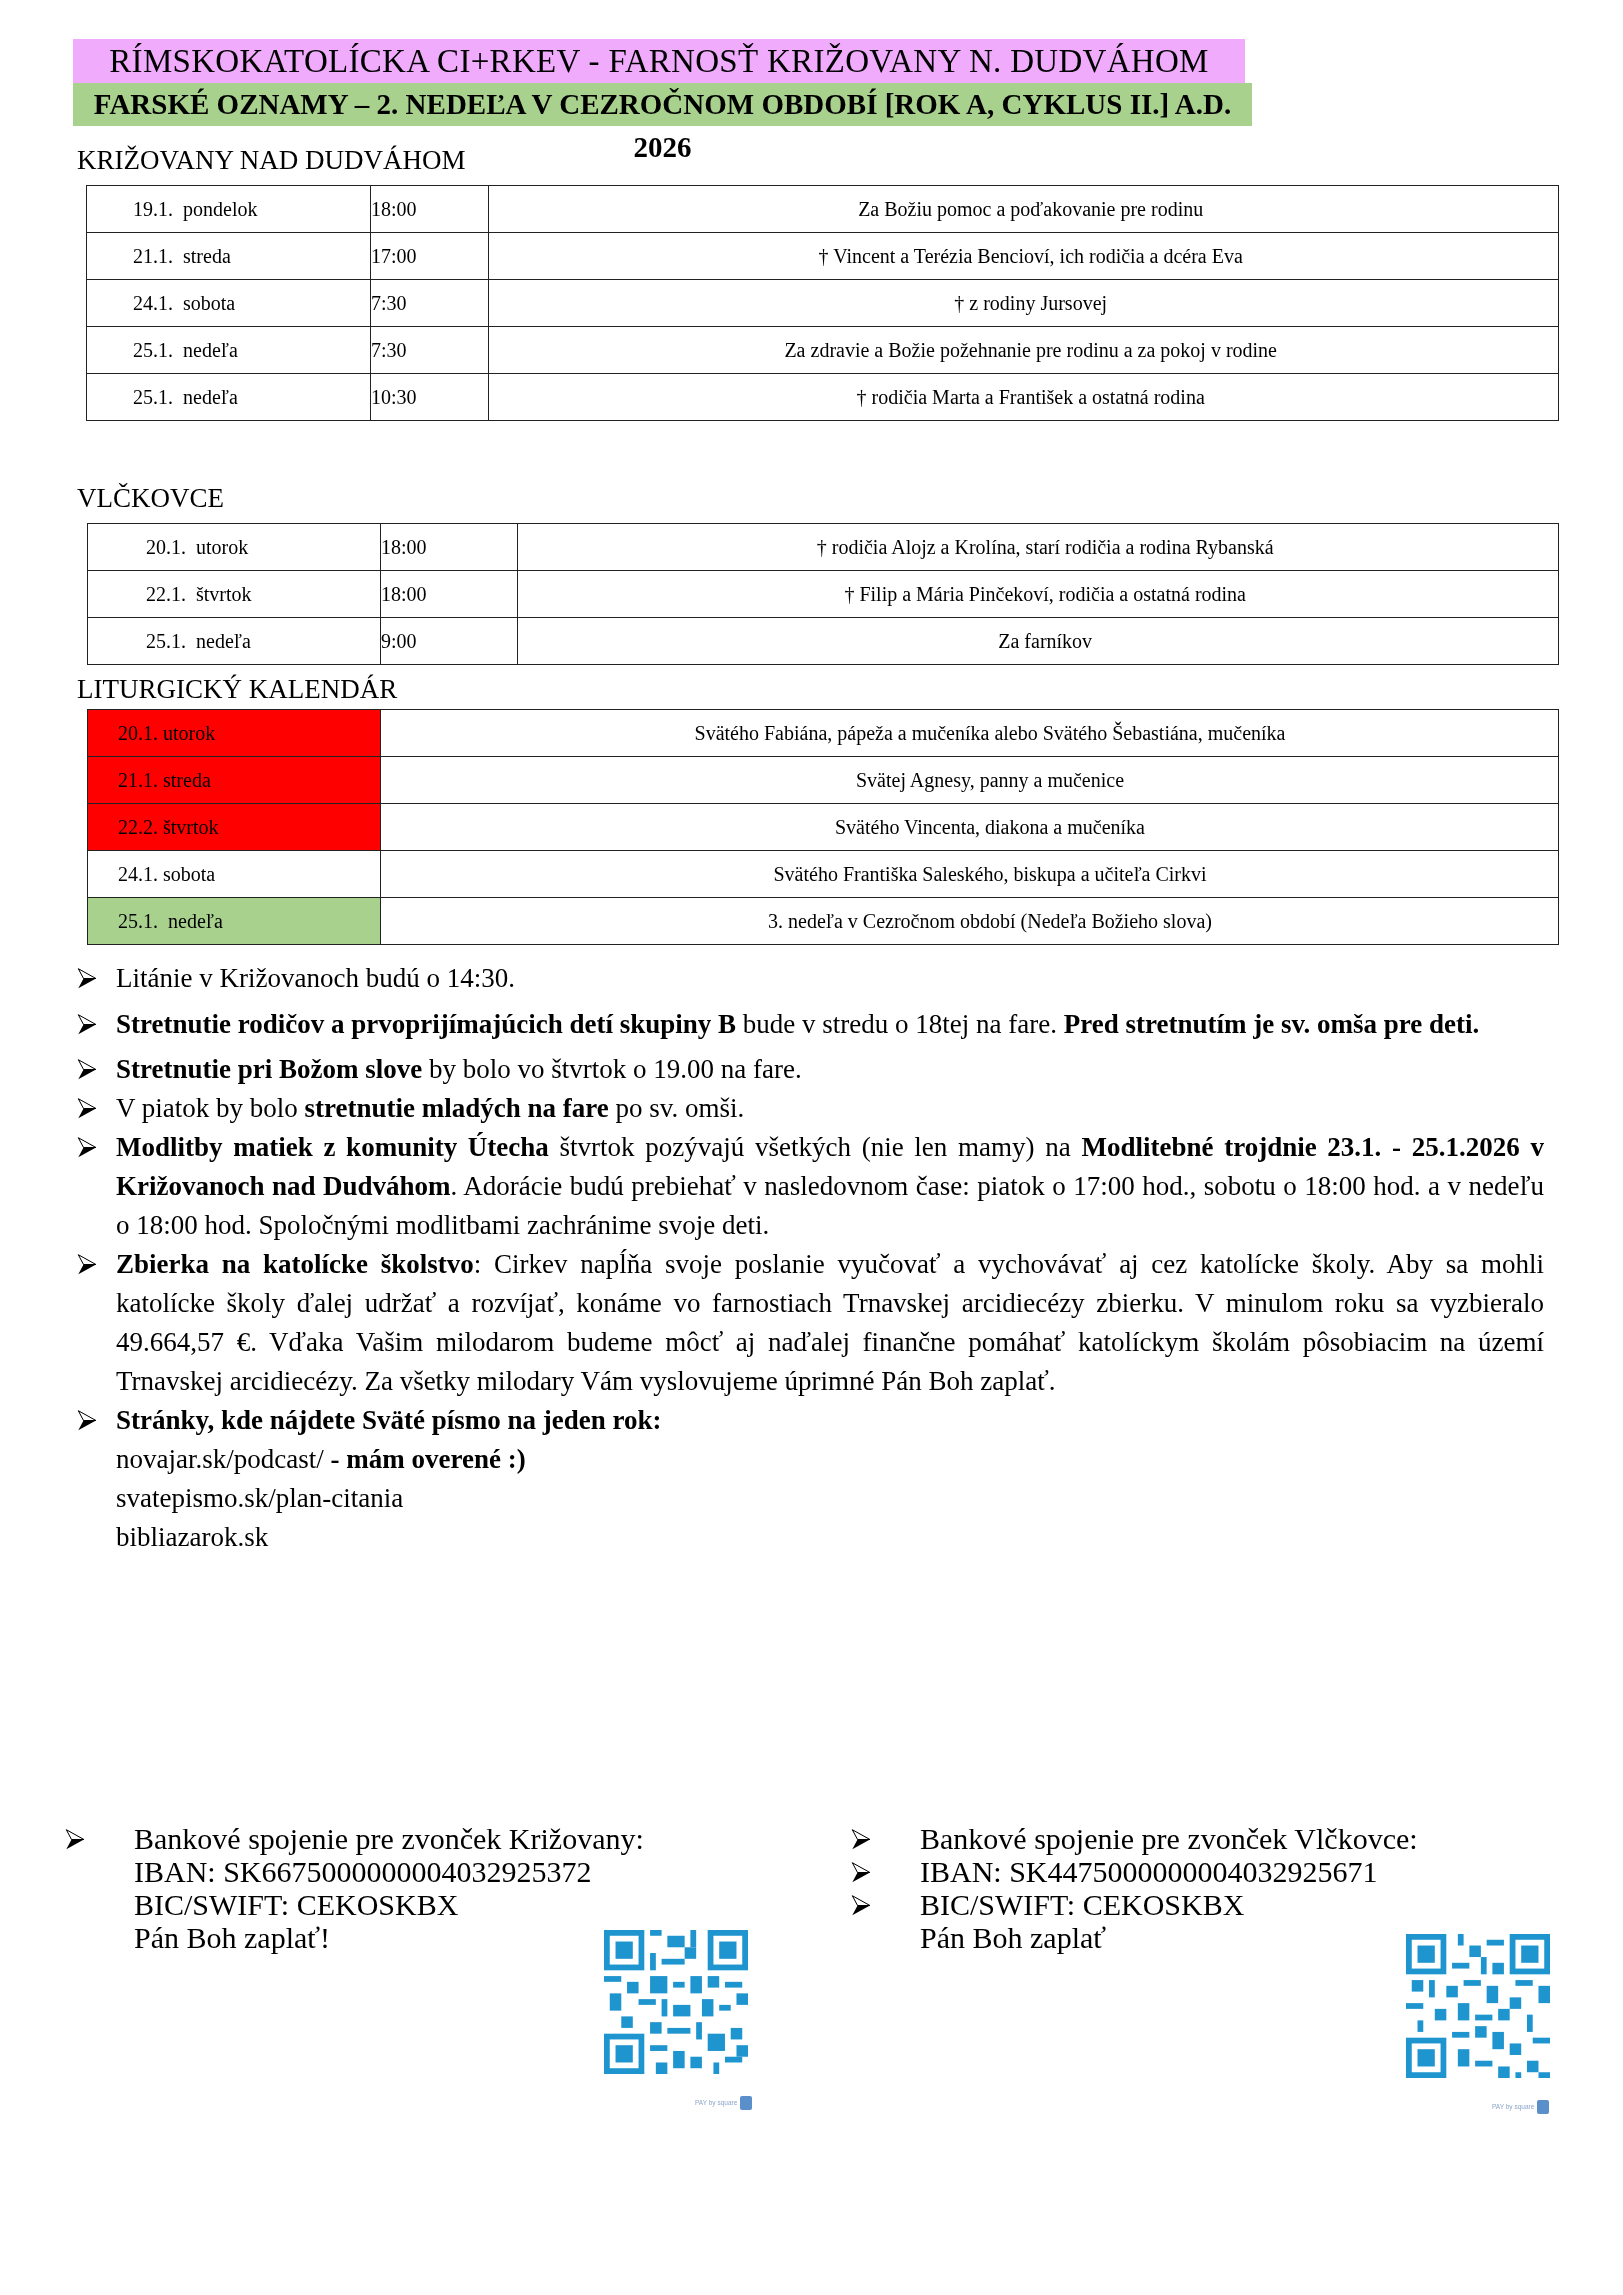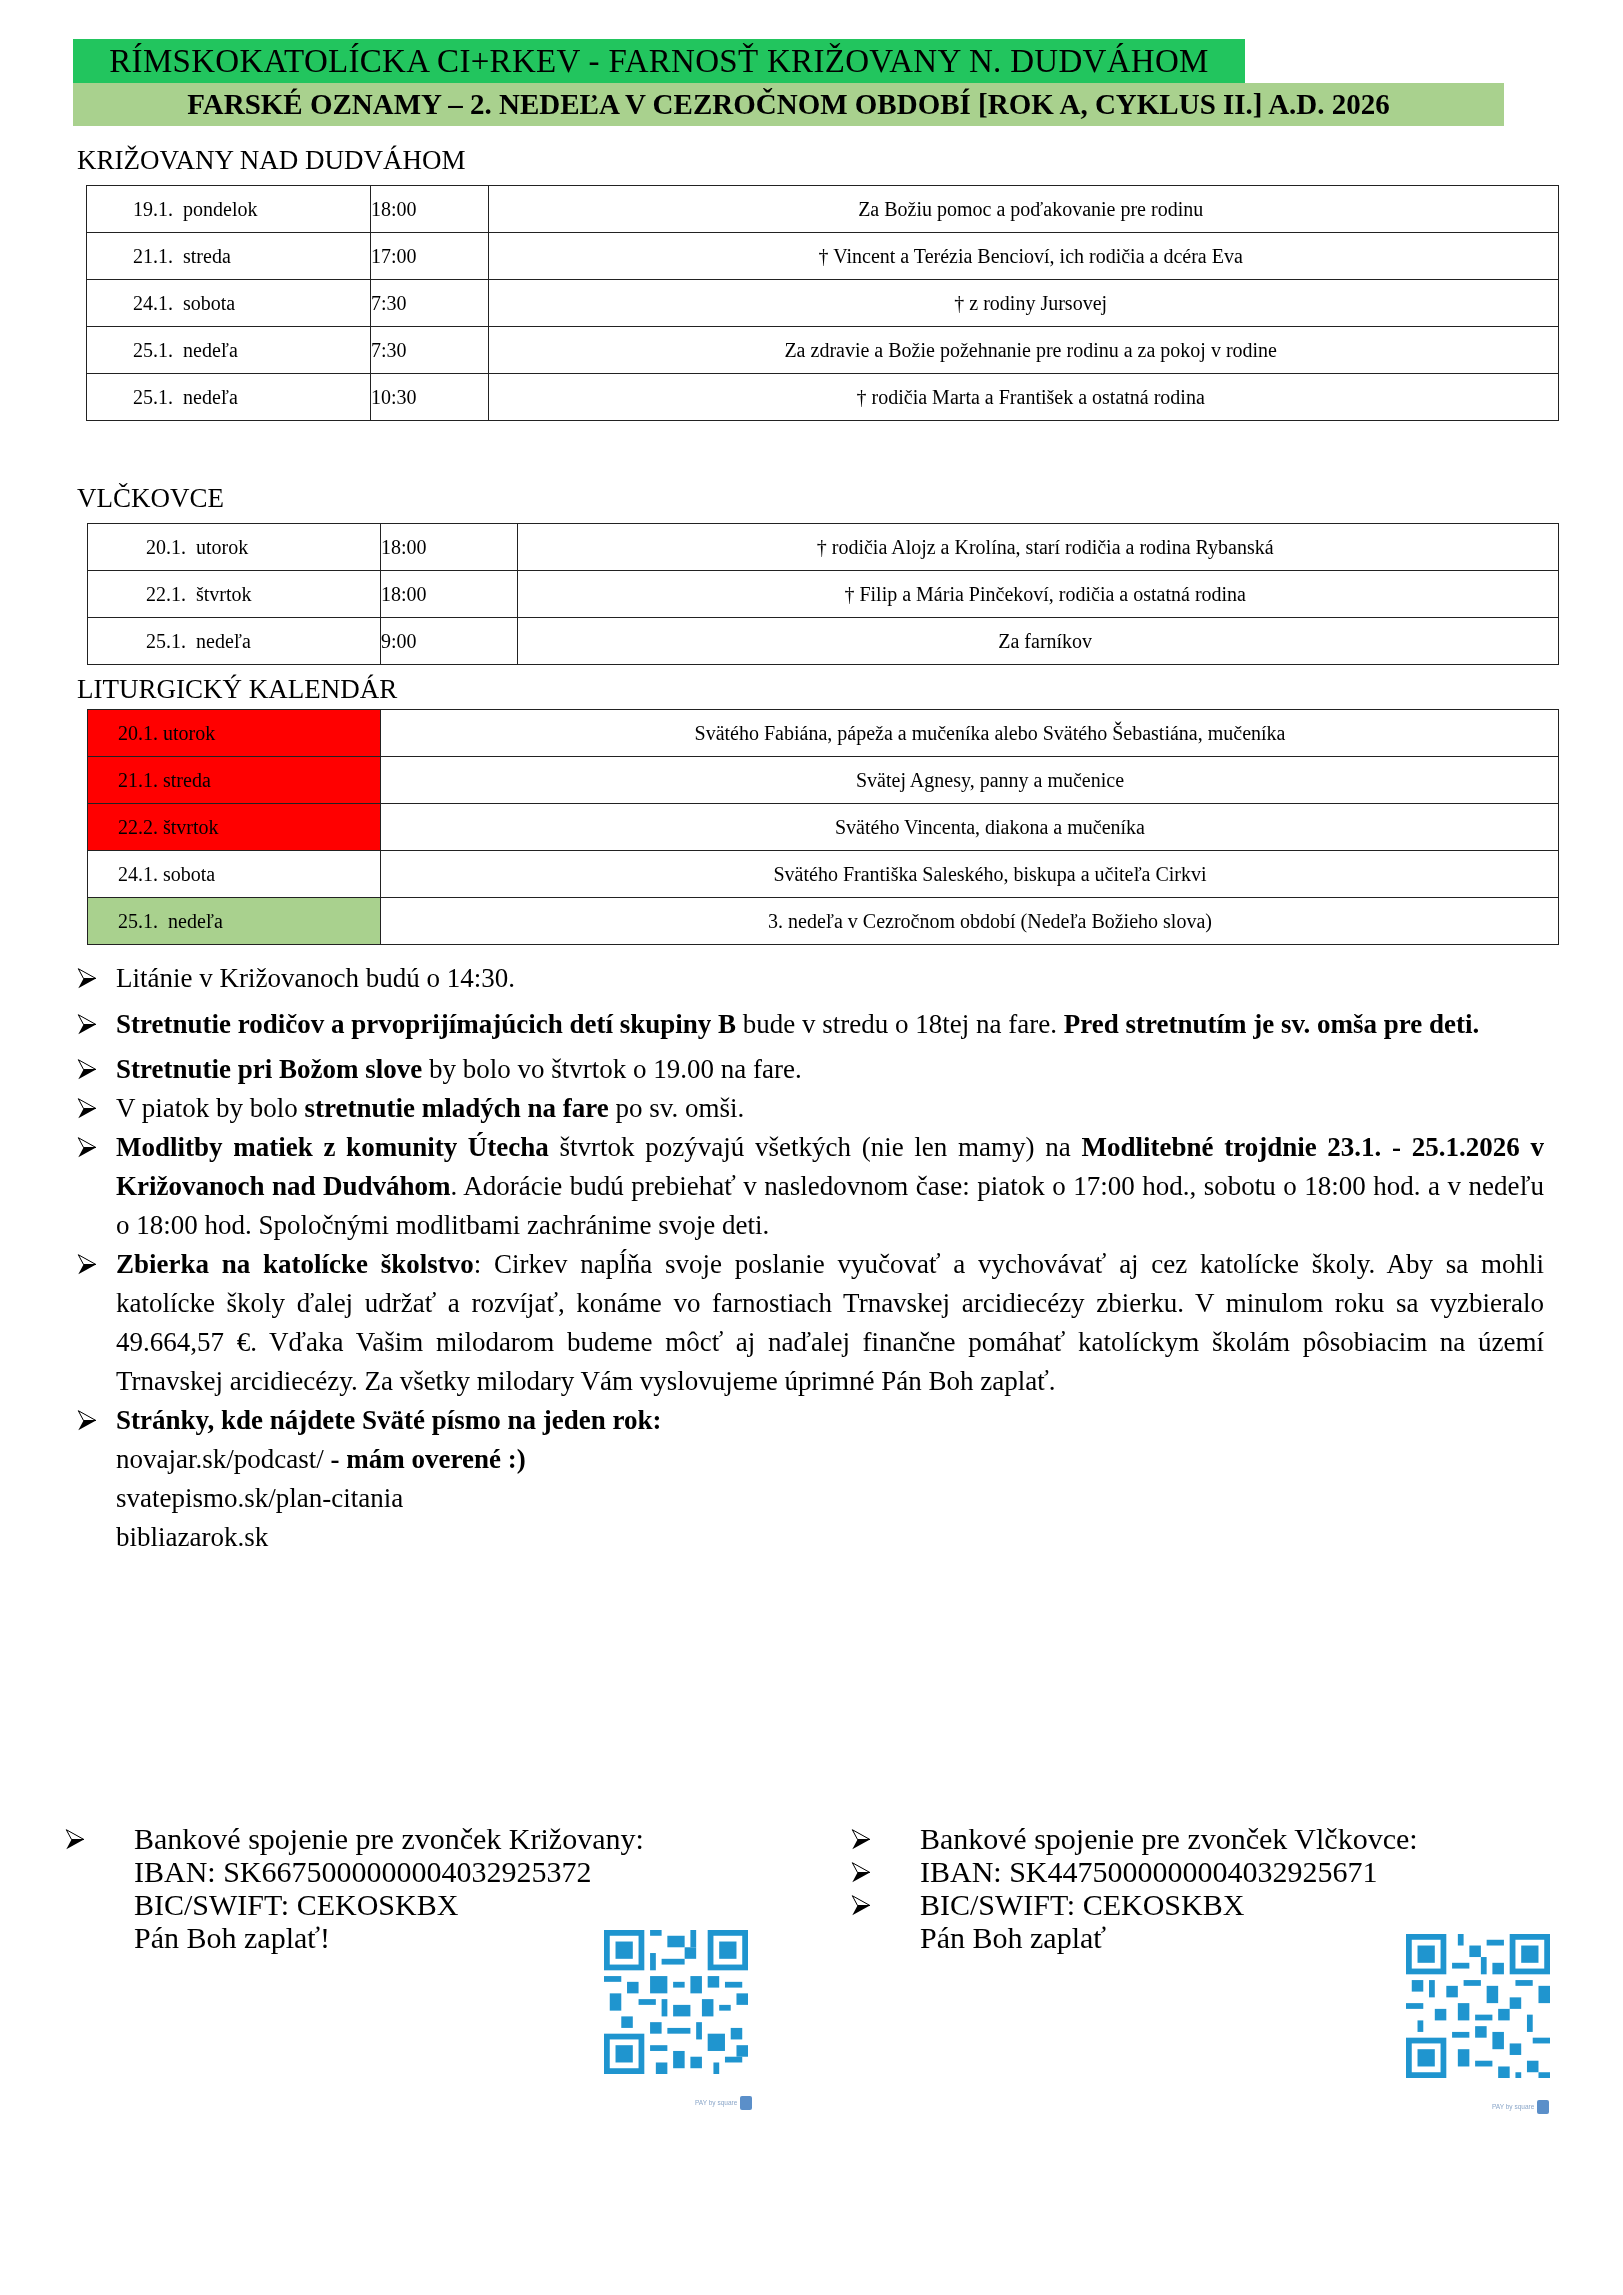--- a/index.html
+++ b/index.html
@@ -1,21 +1,21 @@
 <!DOCTYPE html>
 <html style="font-size:10.5px"><head>
 <meta charset="utf-8">
 <style>
   html, body { margin:0; padding:0; background:#ffffff; }
   body { width:1623px; height:2295px; position:relative; overflow:hidden;
          font-family:"Liberation Serif","DejaVu Serif",serif; color:#000; }
 
   .hdr-gray { position:absolute; left:73px; top:39px; width:1172px; height:44px;
-    background:#22c55e; text-align:center; font-size:33px; line-height:44px; letter-spacing:0.3px; }
-  .hdr-green { position:absolute; left:73px; top:83px; width:1431px; height:43px;
+    background:#f0abfc; text-align:center; font-size:33px; line-height:44px; letter-spacing:0.3px; }
+  .hdr-green { position:absolute; left:73px; top:83px; width:1179px; height:43px;
     background:#a9d18e; text-align:center; font-size:29px; font-weight:bold; line-height:43px; }
 
   .sec-label { position:absolute; left:77px; font-size:27px; line-height:33px; }
 
   table.sched { position:absolute; border-collapse:collapse; font-size:20px; }
   table.sched td { border:1.6px solid #222; height:46px; padding:0; vertical-align:middle; }
   table.sched td.date { text-align:left; padding-left:46px; white-space:pre; }
   table.sched td.time { text-align:left; }
   table.sched td.intent { text-align:center; padding-left:14.4px; }
 

